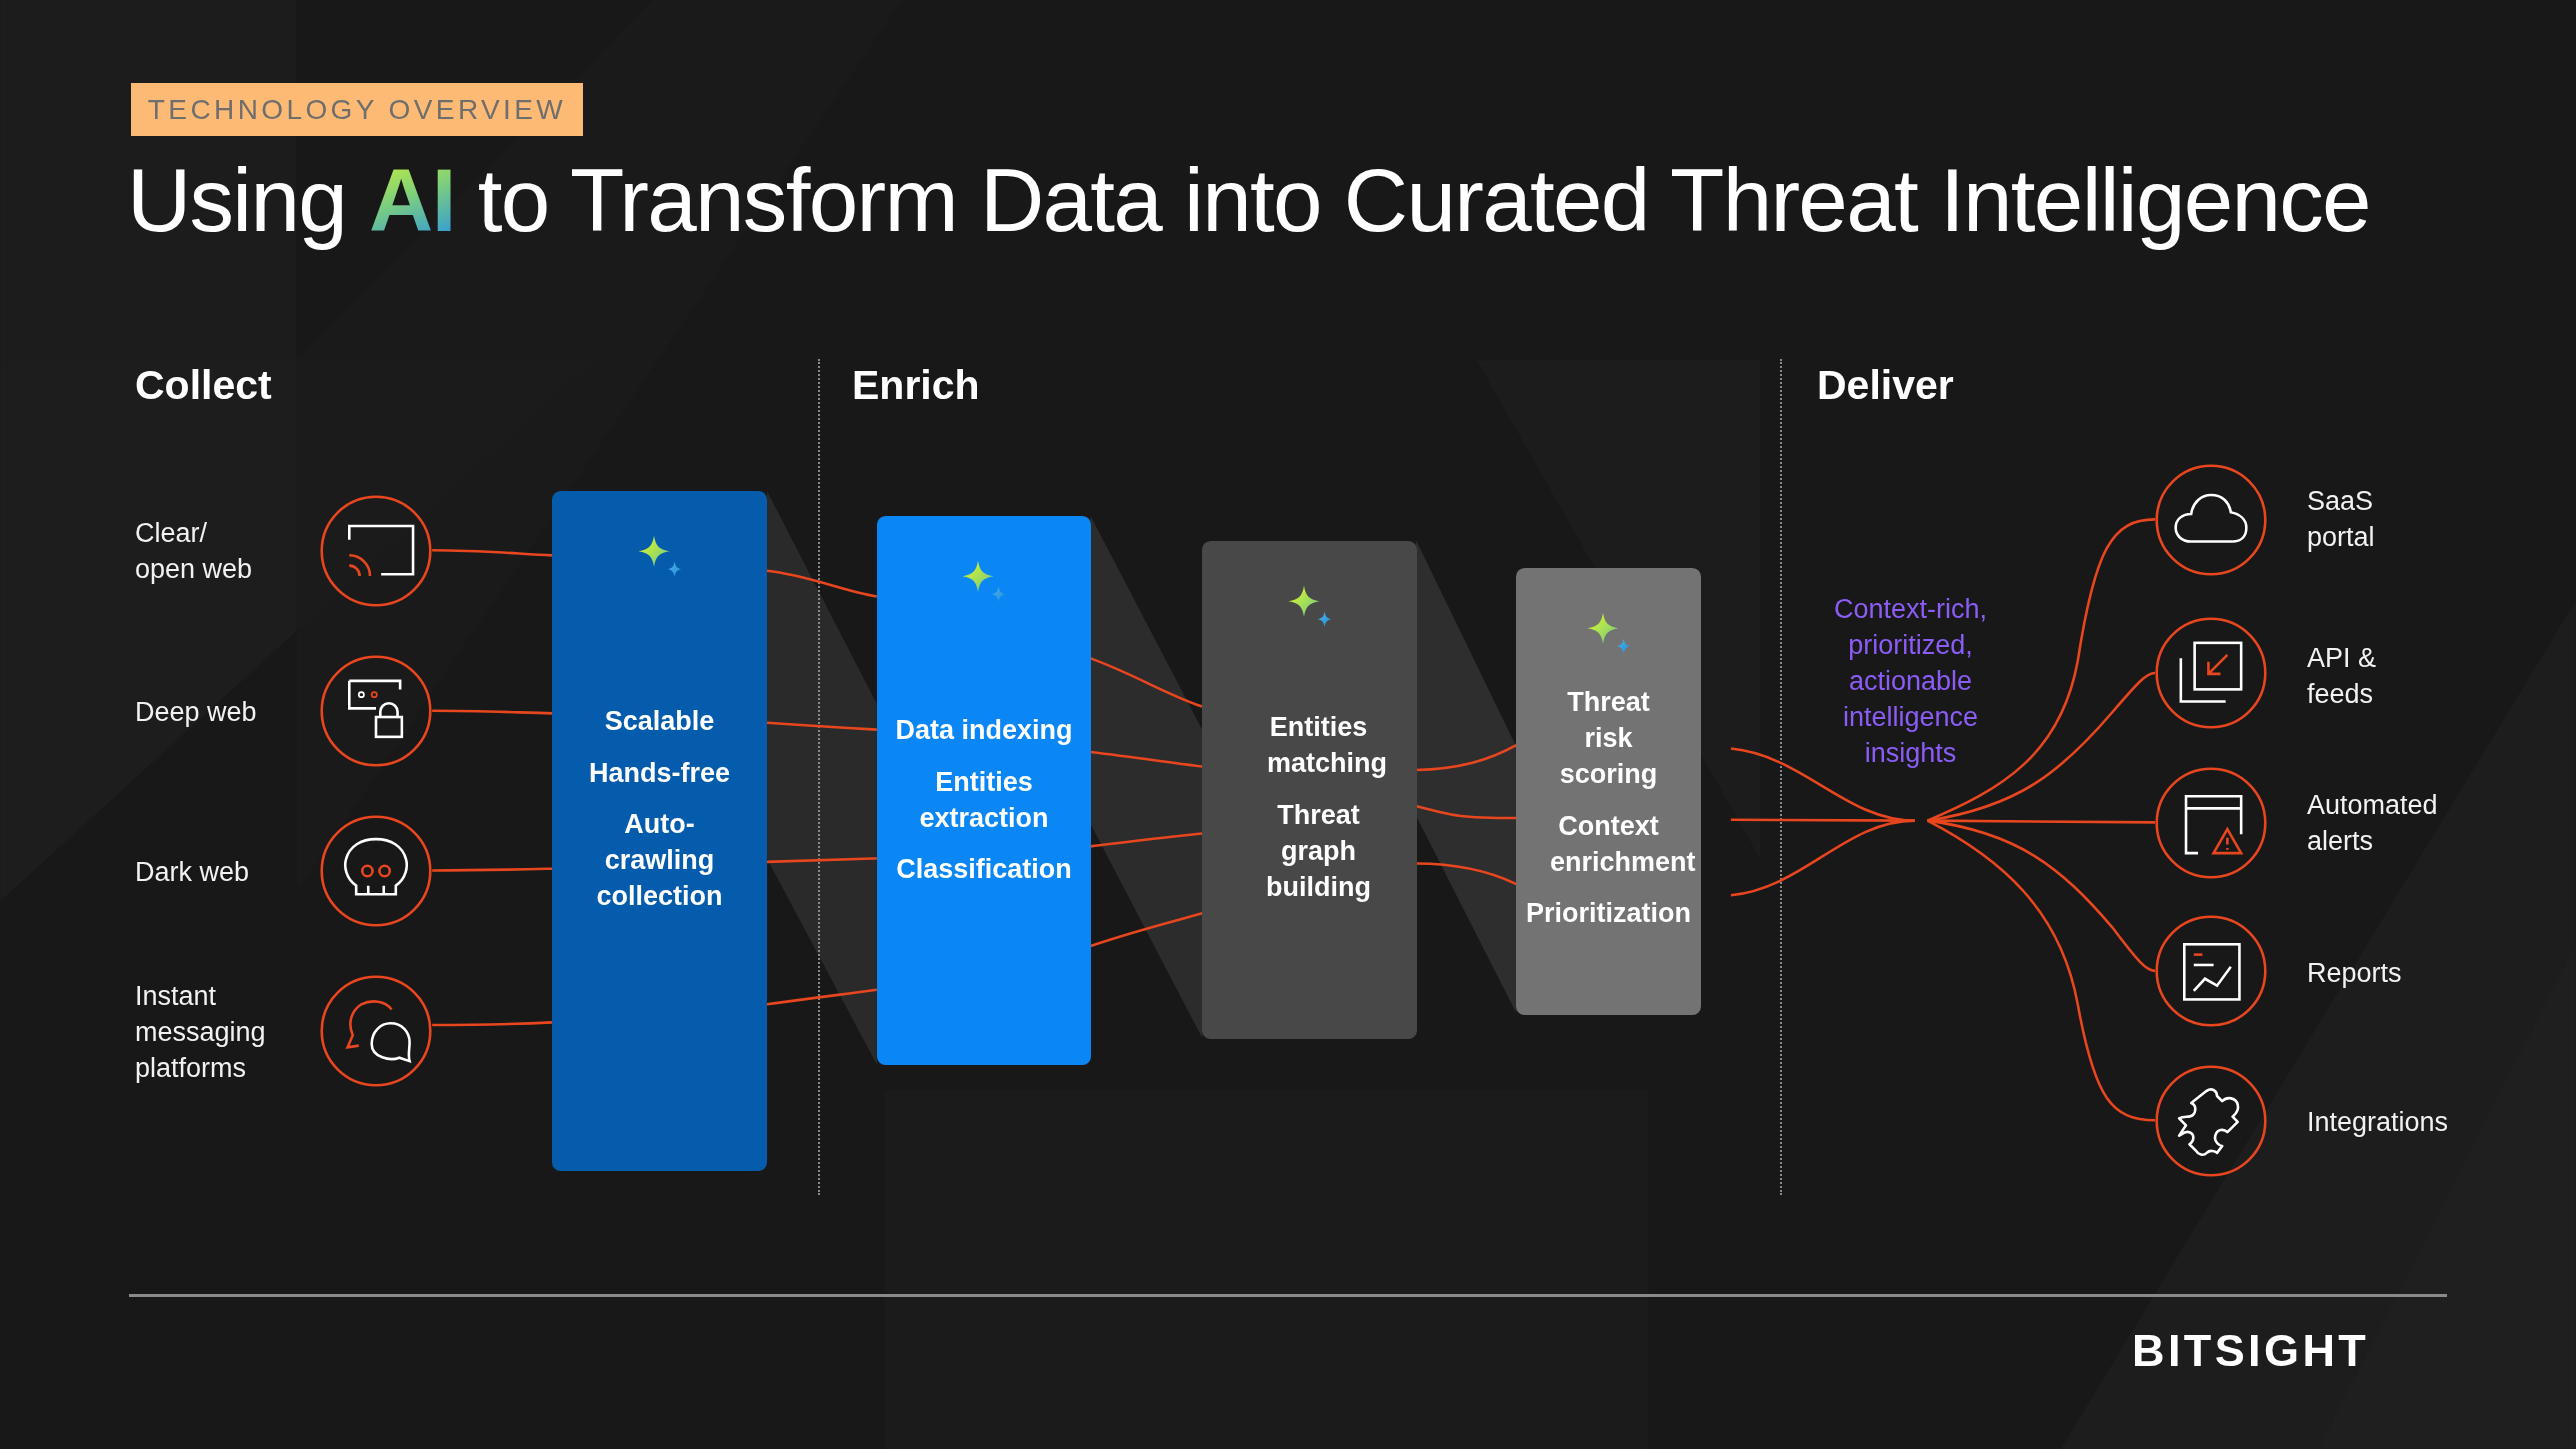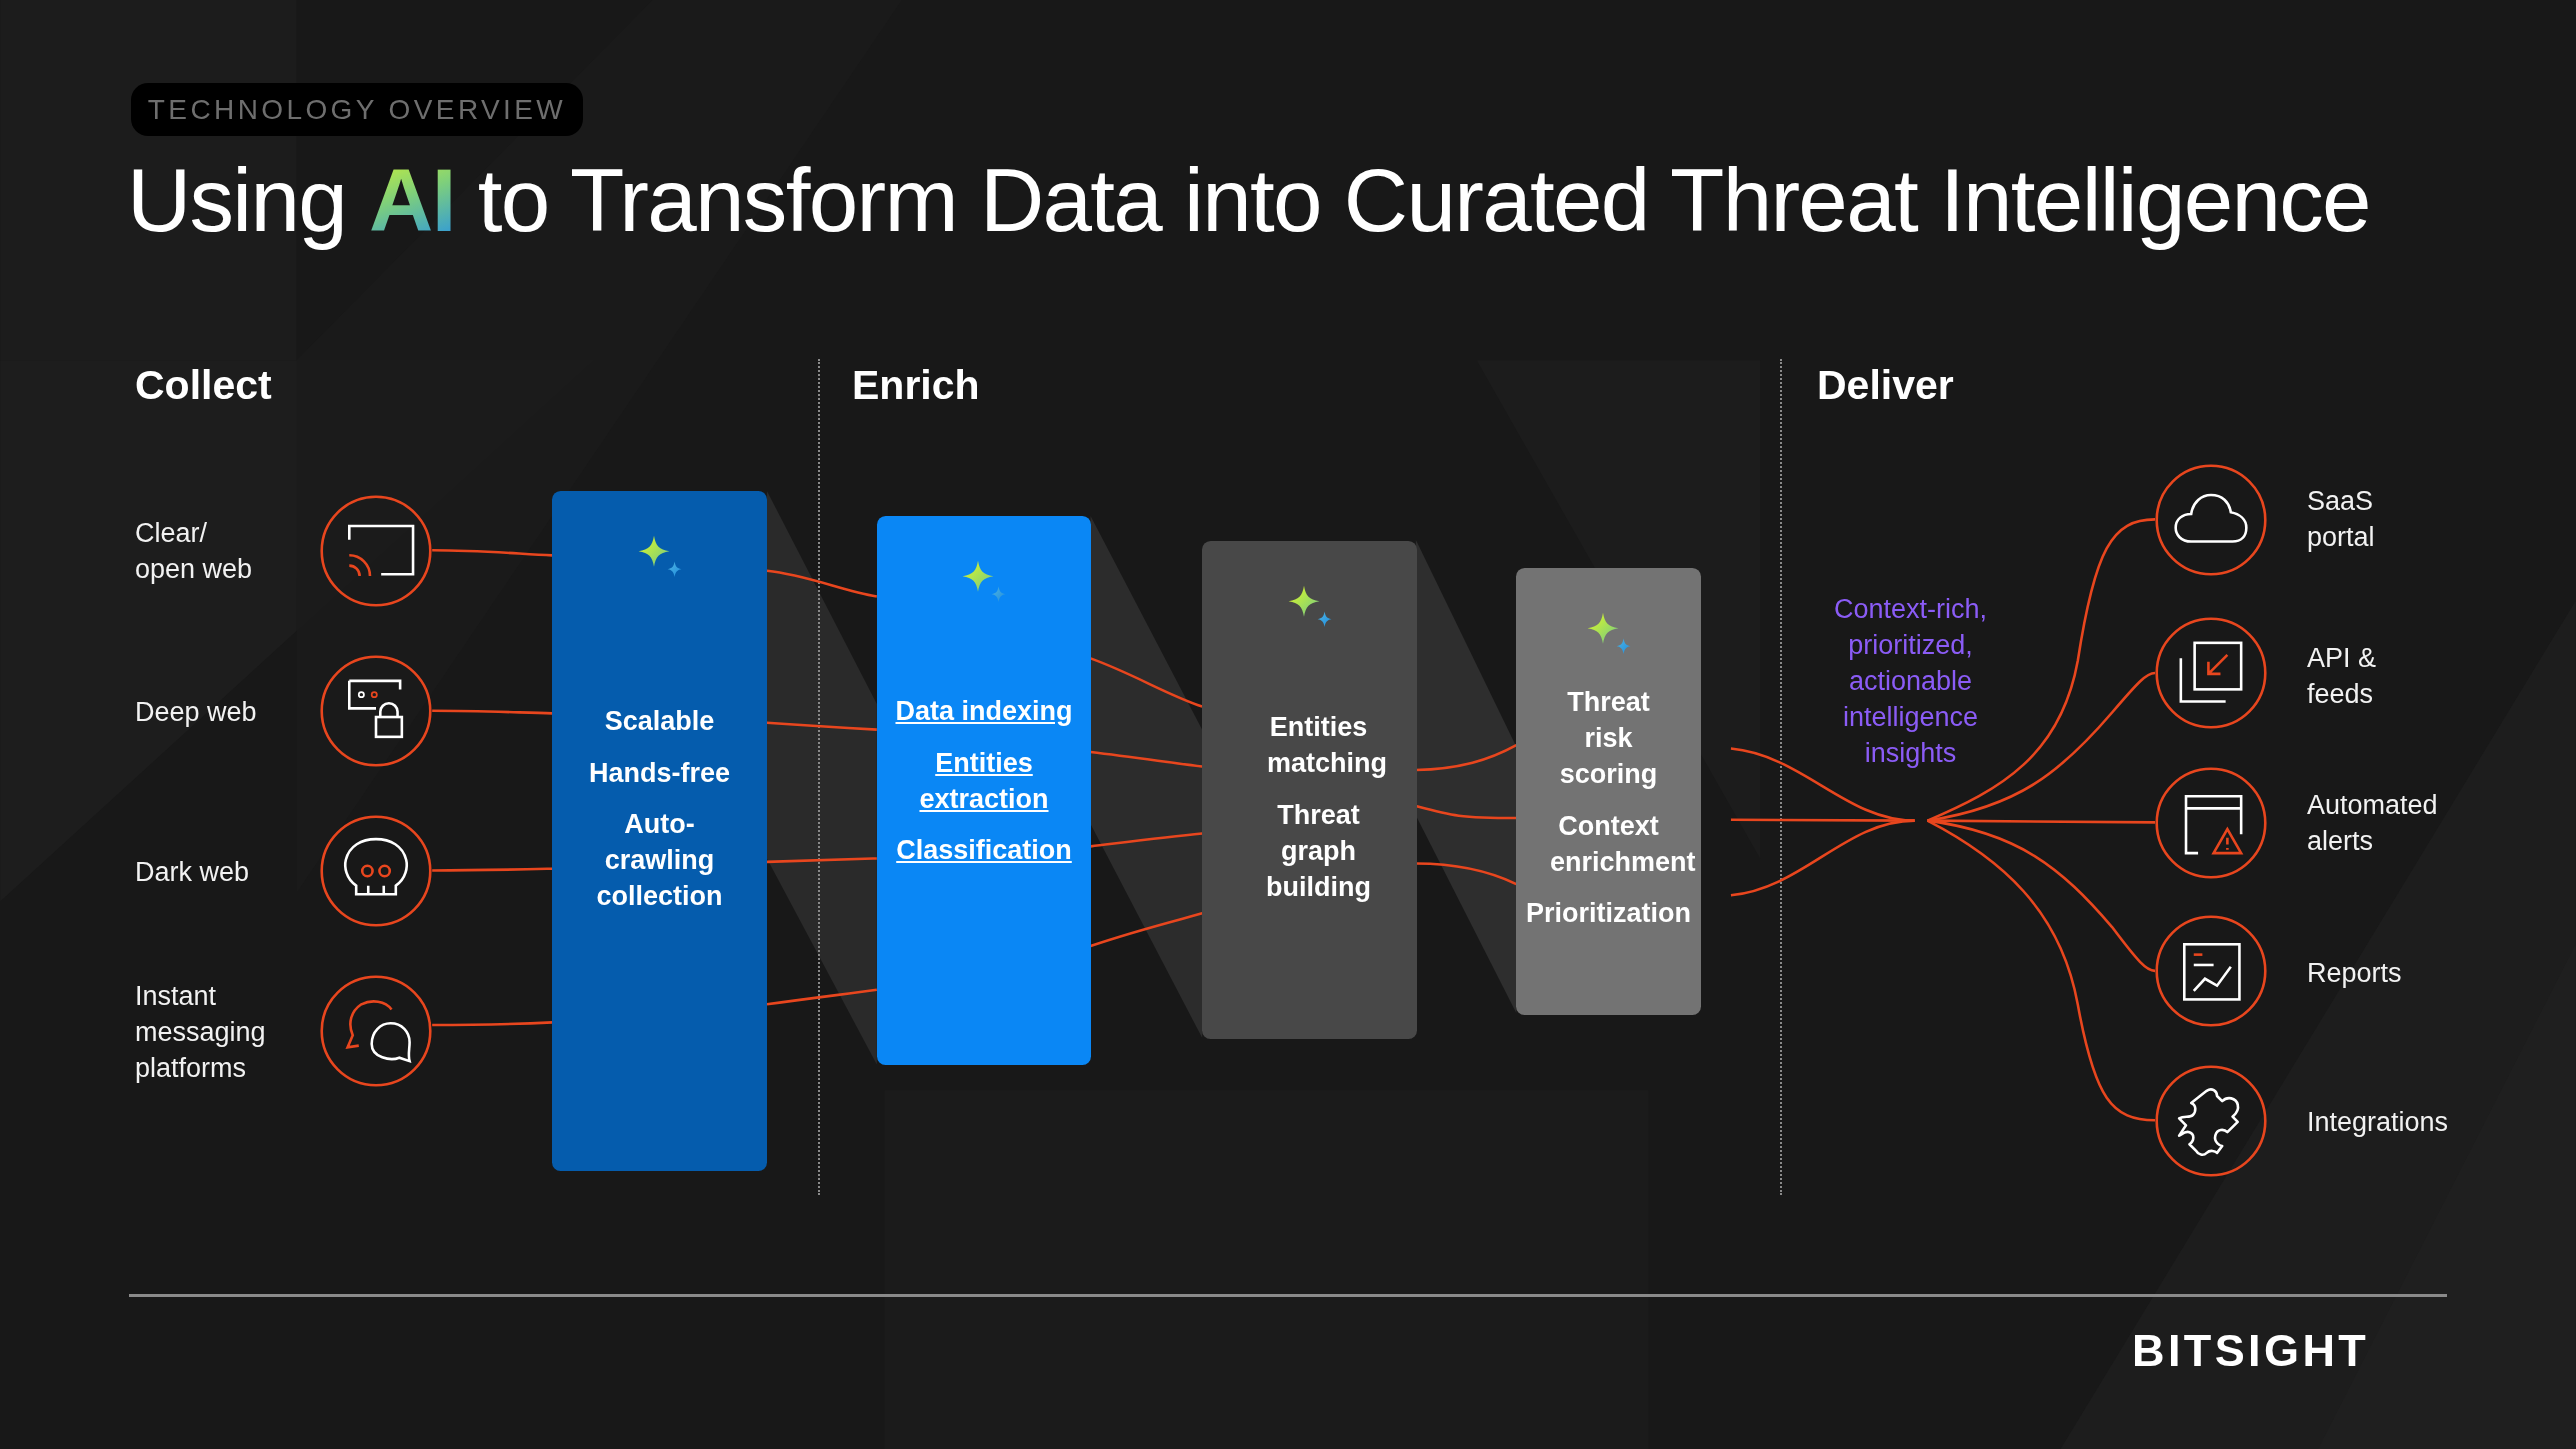--- a/index.html
+++ b/index.html
@@ -1,21 +1,21 @@
 <!DOCTYPE html>
 <html style="font-size:13.7px"><head>
 <meta charset="utf-8">
 <style>
   html, body { margin:0; padding:0; background:#181818; }
   body { width:2576px; height:1449px; position:relative; overflow:hidden;
          font-family:"Liberation Sans", sans-serif; color:#fff; }
   .bg { position:absolute; left:0; top:0; width:2576px; height:1449px; }
   .abs { position:absolute; }
-  .badge { left:131px; top:83px; width:452px; height:53px; background:#000000;
-           display:flex; align-items:center; justify-content:center;border-radius:17px; }
+  .badge { left:131px; top:83px; width:452px; height:53px; background:#fdba74;
+           display:flex; align-items:center; justify-content:center; }
   .badge span { color:#6e6e6e; font-size:28px; letter-spacing:3.4px; font-weight:400; }
   .title { left:127px; top:156px; font-size:89px; letter-spacing:-1.7px; white-space:nowrap; line-height:1; }
   .title .ai { background:linear-gradient(160deg,#d9f52c 0%,#7fd07a 45%,#1e8df0 100%);
                -webkit-background-clip:text; background-clip:text; color:transparent; font-weight:700; }
   .section { font-size:41px; font-weight:700; top:362px; }
   .label { font-size:27px; line-height:36px; color:#f2f2f2; }
   .box { border-radius:8.6px; display:flex; flex-direction:column; align-items:center; }
   .box .spark { margin-top:38px; width:60px; height:60px; }
   .box .items { position:absolute; left:0; right:0; text-align:center; font-weight:700; font-size:27px; line-height:36px; }
   .box .items div { margin-bottom:15.5px; }
@@ -149,21 +149,21 @@
     <div>Hands-free</div>
     <div style="padding:0 20.6px;">Auto-crawling collection</div>
   </div>
 </div>
 
 <div class="abs box" style="left: 877px; top: 516px; width: 214px; height: 549px; background: rgb(10, 135, 245);" id="box1">
   <svg class="spark" viewBox="0 0 70 70">
     <path d="M28,8 C30,20 34,24 46,26 C34,28 30,32 28,44 C26,32 22,28 10,26 C22,24 26,20 28,8 Z" fill="url(#g1)"></path>
     <path d="M52,38 C53,44 55,46 60,47 C55,48 53,50 52,56 C51,50 49,48 44,47 C49,46 51,44 52,38 Z" fill="url(#g2)"></path>
   </svg>
-  <div class="items" style="top:177px;text-decoration:underline;">
+  <div class="items" style="top:196px;">
     <div>Data indexing</div>
     <div style="padding:0 34px;">Entities extraction</div>
     <div>Classification</div>
   </div>
 </div>
 
 <div class="abs box" style="left: 1202px; top: 541px; width: 215px; height: 498px; background: rgb(72, 72, 72);" id="box2">
   <svg class="spark" viewBox="0 0 70 70">
     <path d="M28,8 C30,20 34,24 46,26 C34,28 30,32 28,44 C26,32 22,28 10,26 C22,24 26,20 28,8 Z" fill="url(#g1)"></path>
     <path d="M52,38 C53,44 55,46 60,47 C55,48 53,50 52,56 C51,50 49,48 44,47 C49,46 51,44 52,38 Z" fill="url(#g2)"></path>

